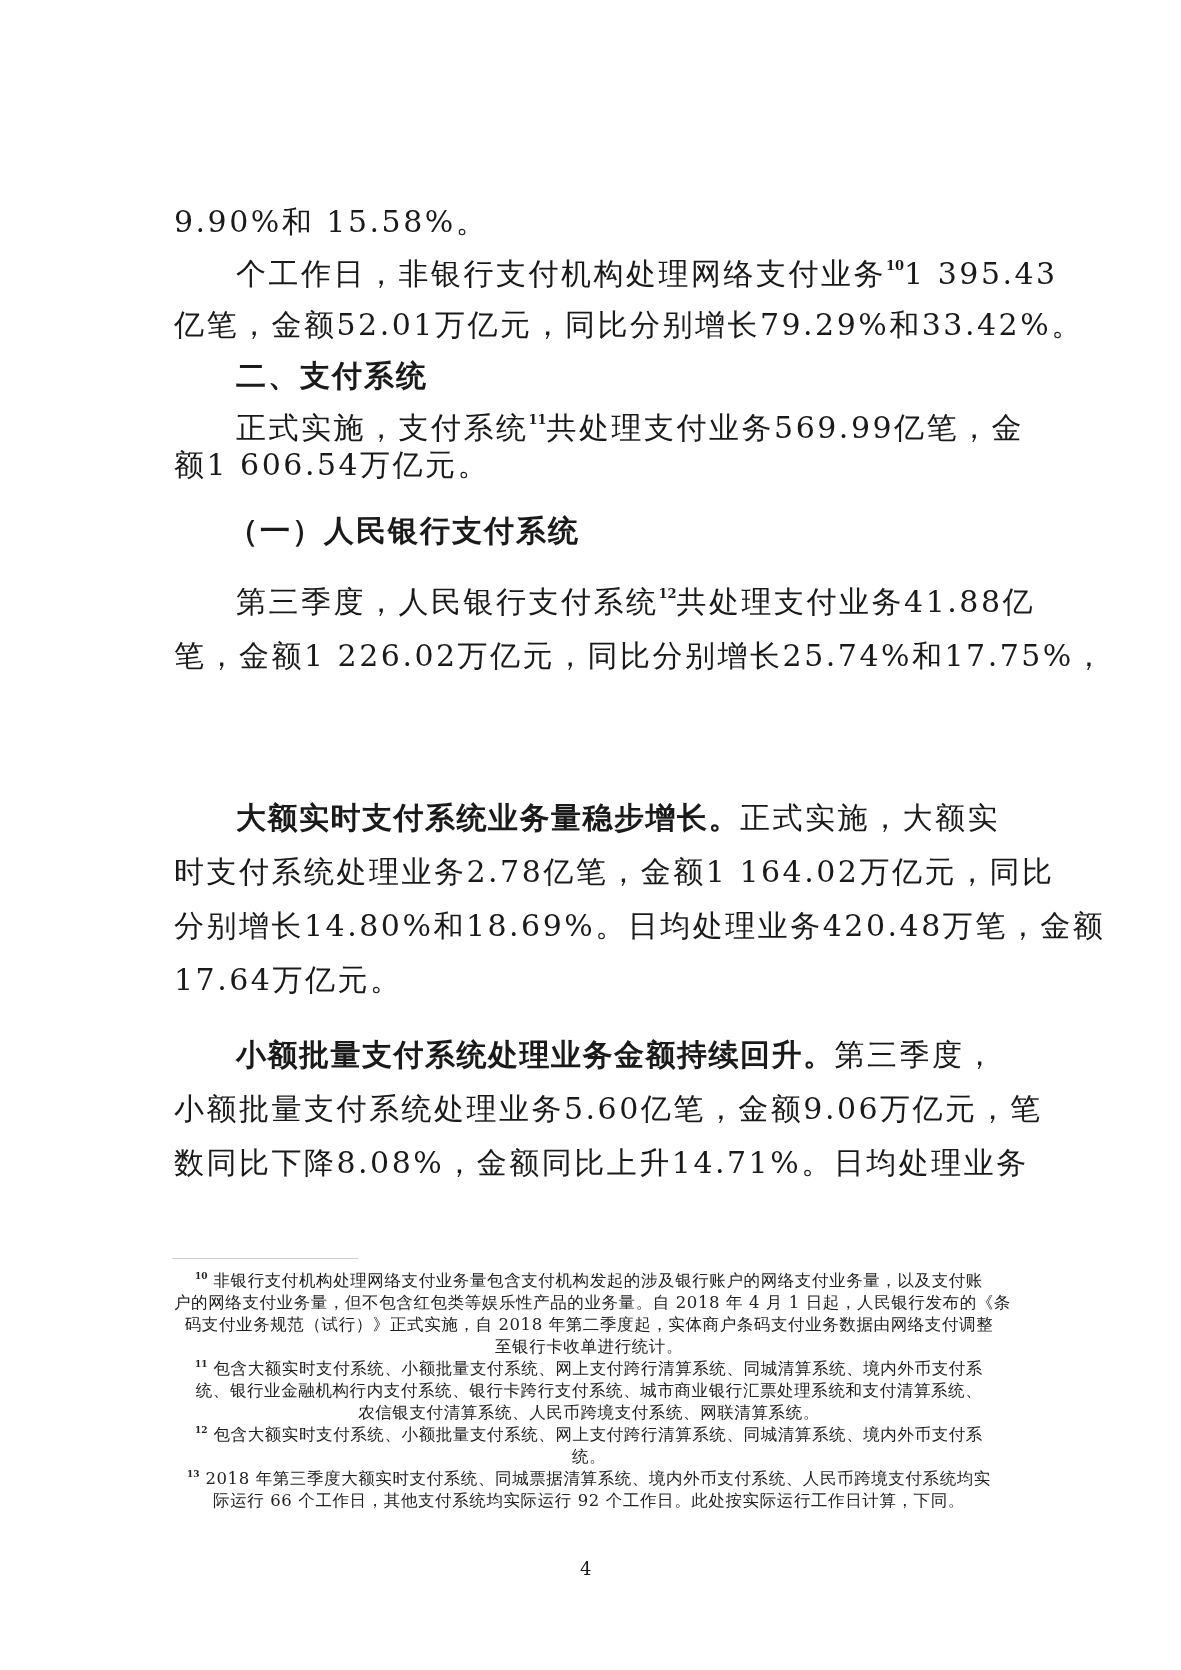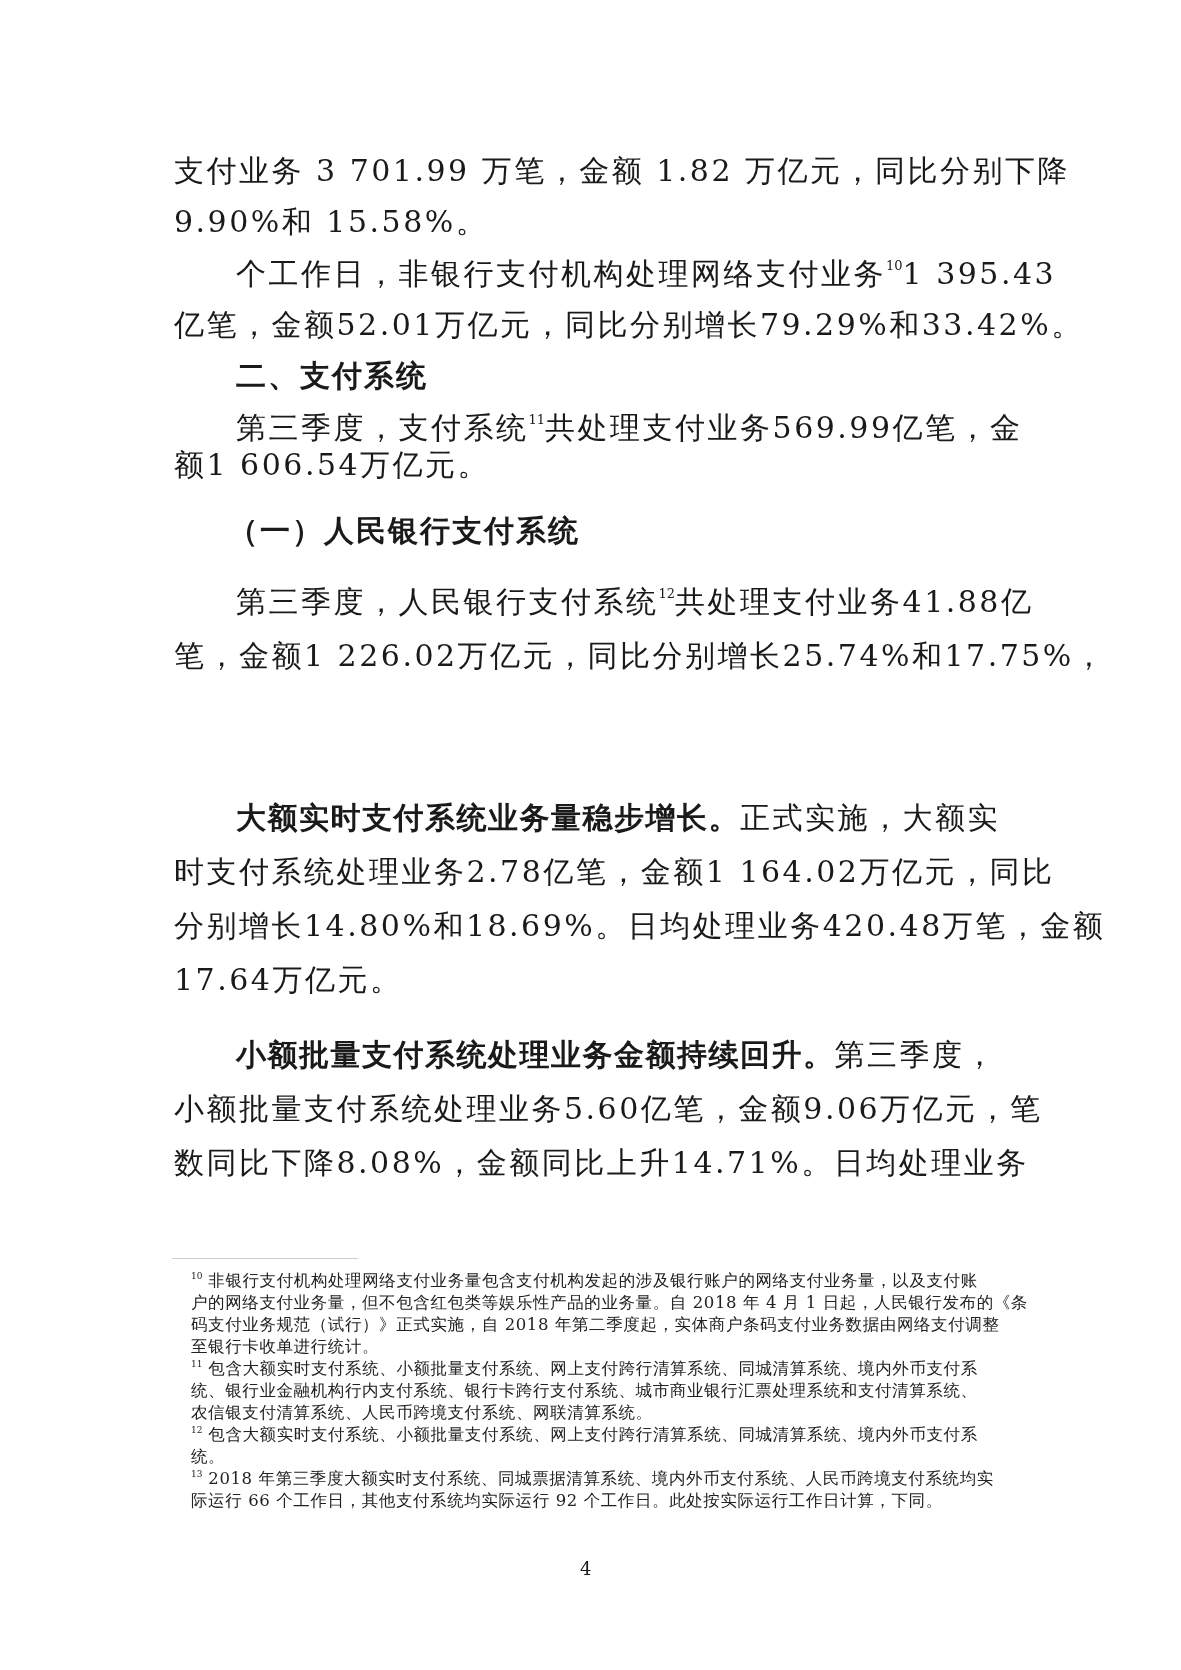--- a/index.html
+++ b/index.html
@@ -4,41 +4,40 @@
 <style>
   html, body { margin: 0; padding: 0; background: #ffffff; }
   body { width: 1181px; height: 1670px; position: relative; overflow: hidden;
          font-family: "DejaVu Serif", "Liberation Serif", serif; color: #1a1a1a; }
   .page { position: absolute; left: 0; top: 0; width: 1181px; height: 1670px; }
   .line { position: absolute; left: 174px; width: 830px; font-size: 30px; line-height: 40px;
           white-space: nowrap; letter-spacing: 2.5px; }
   .indent { left: 236px; }
   .heading { font-family: "DejaVu Sans", "Liberation Sans", sans-serif; font-weight: bold; letter-spacing: 2px; }
   .bold { font-family: Liberation Mono, monospace; font-weight: bold; letter-spacing: 1.5px; }
-  sup { font-size: 13px; line-height: 0; vertical-align: 14px; letter-spacing: 0; }
+  sup { font-size: 13px; line-height: 0; vertical-align: 14px; letter-spacing: 0; font-weight: bold; }
   .rule { position: absolute; left: 172px; top: 1258px; width: 186px; height: 1px; background: #cfcfcf; }
-  .fn { position: absolute; left: 191px; width: 830px; font-size: 16.5px; line-height: 22px;
-        white-space: nowrap; letter-spacing: 0.6px; color: #222; }
+  .fn { position: absolute; left: 174px; width: 830px; font-size: 16.5px; line-height: 22px;
+        white-space: nowrap; letter-spacing: 0.6px; color: #222; text-align: center; }
   .fn sup { font-size: 9px; vertical-align: 7px; }
   .pagenum { position: absolute; left: 580px; top: 1558px; font-size: 18px; }
 </style>
 </head>
 <body>
 
 <div class="page">
 
-  <div class="line" style="top:151px"><span>支付业务 3 701.99 万笔，金额 1.82 万亿元，同比分别下降</span></div>
   <div class="line" style="top:202px"><span>9.90%和 15.58%。</span></div>
 
   <div class="line indent" style="top:254px"><span>个工作日，非银行支付机构处理网络支付业务</span><sup>10</sup><span>1 395.43</span></div>
   <div class="line" style="top:305px"><span>亿笔，金额52.01万亿元，同比分别增长79.29%和33.42%。</span></div>
 
   <div class="line indent heading" style="top:356px"><span>二、支付系统</span></div>
 
-  <div class="line indent" style="top:408px"><span>第三季度，支付系统</span><sup>11</sup><span>共处理支付业务569.99亿笔，金</span></div>
+  <div class="line indent" style="top:408px"><span>正式实施，支付系统</span><sup>11</sup><span>共处理支付业务569.99亿笔，金</span></div>
   <div class="line" style="top:445px"><span>额1 606.54万亿元。</span></div>
 
   <div class="line heading" style="top:511px; left:228px"><span>（一）人民银行支付系统</span></div>
 
   <div class="line indent" style="top:582px"><span>第三季度，人民银行支付系统</span><sup>12</sup><span>共处理支付业务41.88亿</span></div>
   <div class="line" style="top:636px"><span>笔，金额1 226.02万亿元，同比分别增长25.74%和17.75%，</span></div>
 
   <div class="line indent" style="top:798px"><span class="bold">大额实时支付系统业务量稳步增长。</span><span>正式实施，大额实</span></div>
   <div class="line" style="top:852px"><span>时支付系统处理业务2.78亿笔，金额1 164.02万亿元，同比</span></div>
   <div class="line" style="top:906px"><span>分别增长14.80%和18.69%。日均处理业务420.48万笔，金额</span></div>

